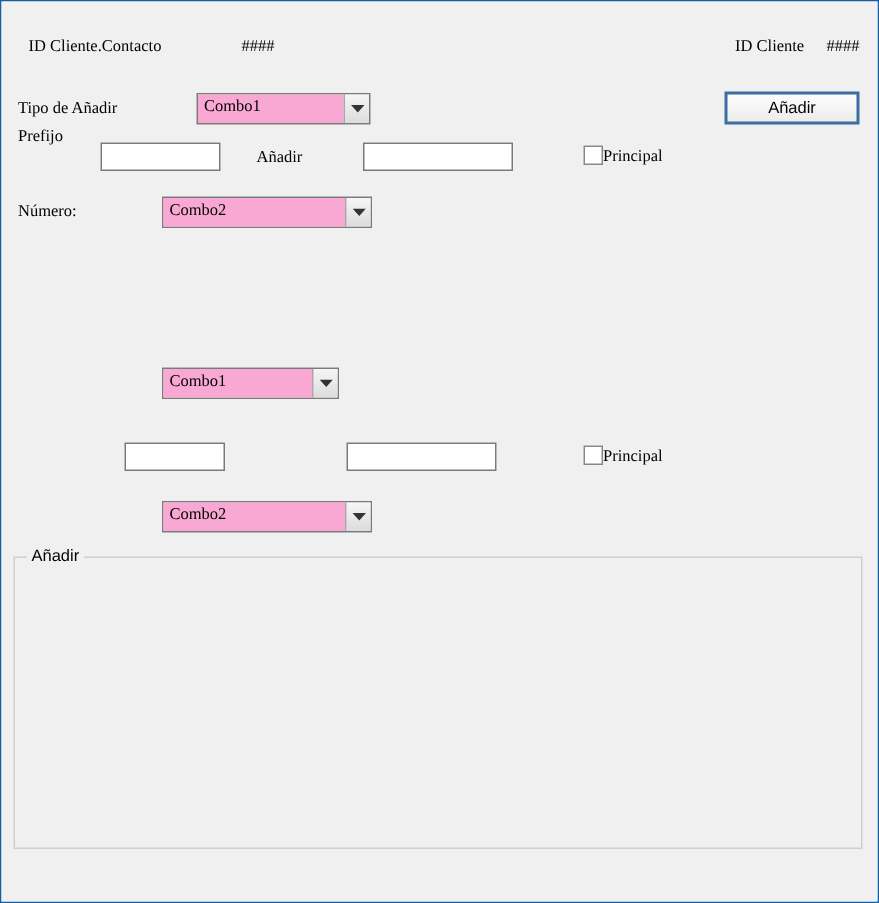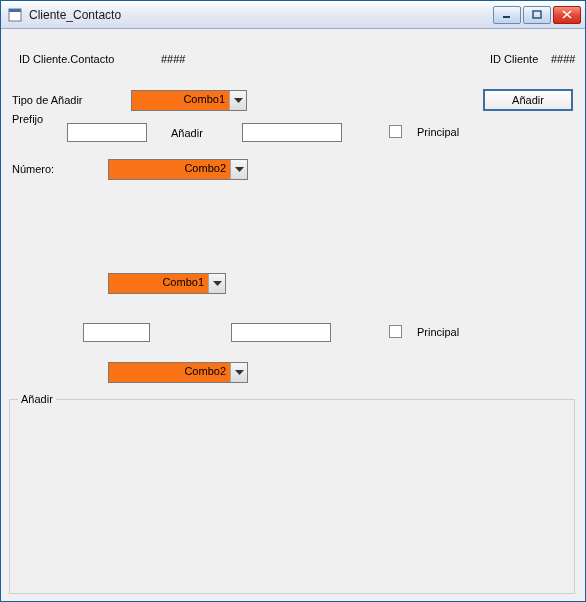--- a/index.html
+++ b/index.html
@@ -62,59 +62,58 @@
   .winbtn.close {
     background: linear-gradient(to bottom, #f59082 0%, #e24a37 50%, #cf2d1a 100%);
     border-color: #9b2010;
     color: #fff;
   }
   .client {
     flex: 1;
     background: #f0f0f0;
     position: relative;
   }
-  .abs { position: absolute; }
+  .abs { position: absolute; font-family: Liberation Serif, serif; }
   .lbl { color: #000; }
   input[type=text].flat {
     border: 1px solid #7a7a7a;
     background: #fff;
     height: 19px;
     font-family: inherit;
     font-size: 11px;
     padding: 0 2px;
   }
   .combo {
     display: inline-flex;
     align-items: stretch;
     border: 1px solid #7a7a7a;
     background: #fff;
     height: 21px;
   }
   .combo-txt {
     flex: 1;
     padding: 2px 4px;
-    background: #f97316;
+    background: #f9a8d4;
     border: none;
     font-family: inherit;
     font-size: 11px;
-    text-align: right;
   }
   .combo-btn {
     width: 17px;
     background: linear-gradient(to bottom,#f6f6f6,#dcdcdc);
     border-left: 1px solid #a8a8a8;
     display: flex;
     align-items: center;
     justify-content: center;
   }
   .combo-btn svg { display:block; }
   .checkbox-wrap {
     display: inline-flex;
     align-items: center;
-    gap: 15px;
+    gap: 0;
   }
   .checkbox-box {
     width: 13px;
     height: 13px;
     border: 1px solid #888;
     background: #fff;
   }
   .btn-add {
     width: 90px;
     height: 22px;
@@ -138,46 +137,20 @@
     background: #f0f0f0;
     padding: 0 3px;
     font-size: 11px;
   }
 </style>
 </head>
 <body>
 
 <div class="window">
 
-  <div class="titlebar">
-    <span class="titlebar-icon">
-      <svg width="14" height="14" viewBox="0 0 14 14">
-        <rect x="1" y="1" width="12" height="12" fill="#fff" stroke="#777" stroke-width="1"></rect>
-        <rect x="1" y="1" width="12" height="3" fill="#3d6fb4"></rect>
-      </svg>
-    </span>
-    <span class="titlebar-title">Cliente_Contacto</span>
-    <div class="winbtns">
-      <div class="winbtn">
-        <svg width="10" height="8">
-            <rect x="1" y="5" width="7" height="2" fill="#1b3e66"></rect>
-          </svg>
-      </div>
-      <div class="winbtn">
-        <svg width="10" height="9">
-            <rect x="1" y="1" width="8" height="7" fill="none" stroke="#1b3e66" stroke-width="1.3"></rect>
-          </svg>
-      </div>
-      <div class="winbtn close">
-        <svg width="10" height="9">
-            <path d="M1 1 L9 8 M9 1 L1 8" stroke="#fff" stroke-width="1.6"></path>
-          </svg>
-      </div>
-    </div>
-  </div>
 
   <div class="client">
 
     <span class="abs lbl" style="left:18px; top:24px;">ID Cliente.Contacto</span>
     <span class="abs lbl" style="left:160px; top:24px;">####</span>
     <span class="abs lbl" style="left:489px; top:24px;">ID Cliente</span>
     <span class="abs lbl" style="left:550px; top:24px;">####</span>
 
     <span class="abs lbl" style="left:11px; top:65px;">Tipo de Añadir</span>
     <div class="abs combo" style="left:130px; top:61px; width:116px;">

